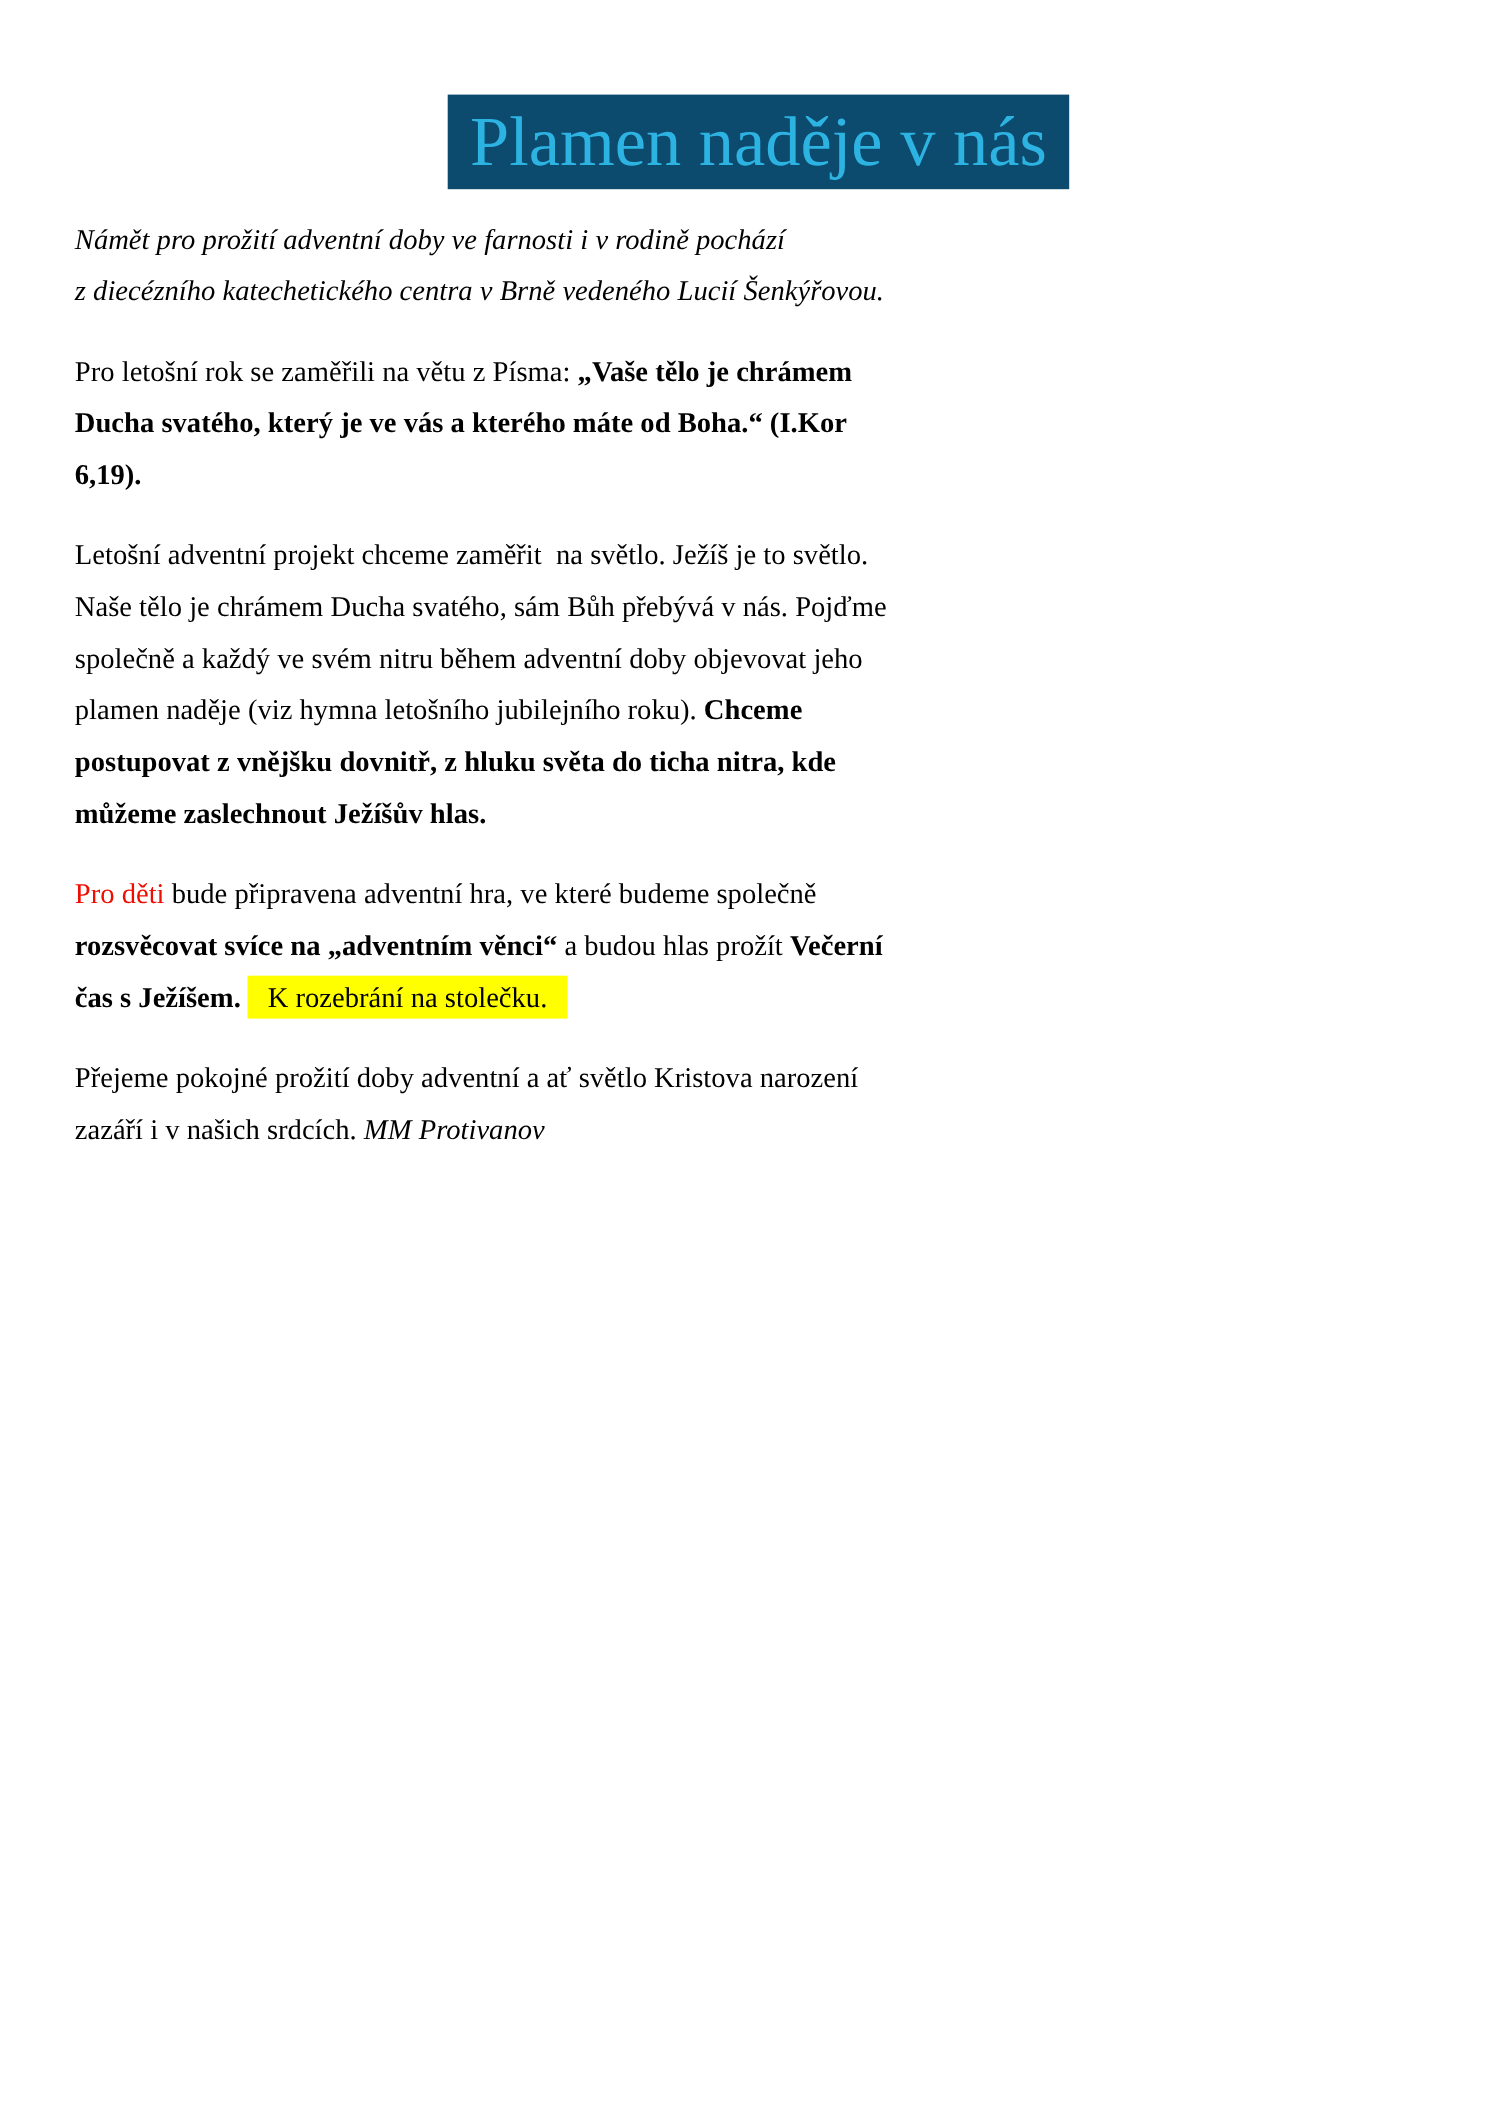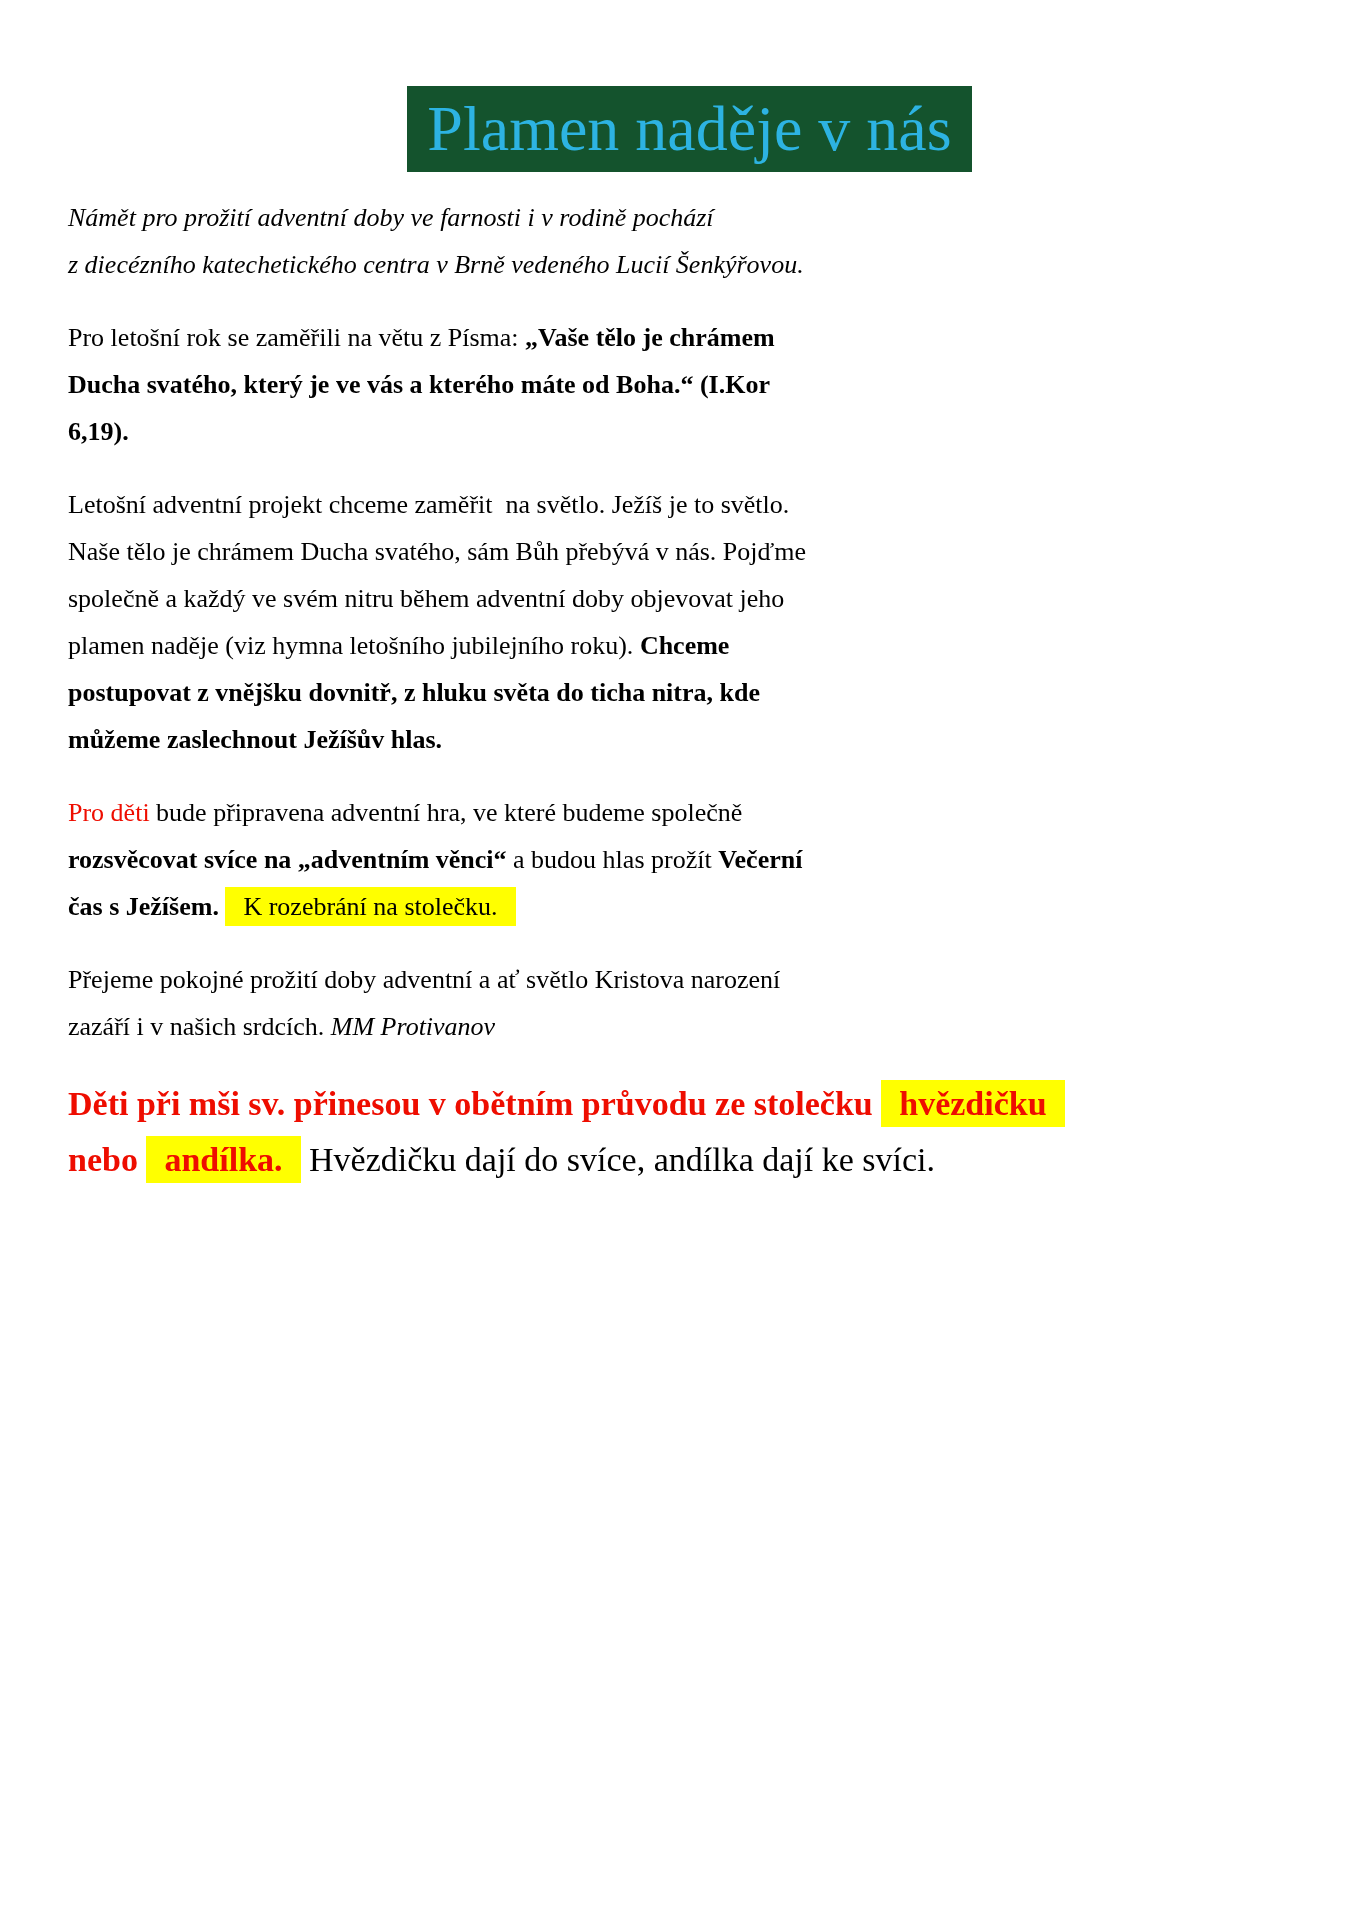--- a/index.html
+++ b/index.html
@@ -19,21 +19,21 @@
   }
   .content {
     padding: 86px 46px 0 68px;
   }
   .title-line {
     text-align: center;
     margin: 0 0 22px 0;
   }
   .title {
     display: inline-block;
-    background: #14532d;
+    background: #0c4a6e;
     color: #2db3e2;
     font-size: 64px;
     line-height: 86px;
     padding: 0 20px;
     white-space: nowrap;
   }
   .para {
     font-size: 26px;
     line-height: 47px;
     margin: 0 0 26px 0;
@@ -83,17 +83,15 @@
 Naše tělo je chrámem Ducha svatého, sám Bůh přebývá v nás. Pojďme
 společně a každý ve svém nitru během adventní doby objevovat jeho
 plamen naděje (viz hymna letošního jubilejního roku). </span><span class="b">Chceme
 postupovat z vnějšku dovnitř, z hluku světa do ticha nitra, kde
 můžeme zaslechnout Ježíšův hlas.</span></p>
         <p class="para"><span class="red">Pro děti</span><span> bude připravena adventní hra, ve které budeme společně
 </span><span class="b u">rozsvěcovat svíce na „adventním věnci“</span><span> a budou hlas prožít </span><span class="b u">Večerní
 čas s Ježíšem.</span><span> </span><span class="hl">K rozebrání na stolečku.</span></p>
         <p class="para"><span>Přejeme pokojné prožití doby adventní a ať světlo Kristova narození
 zazáří i v našich srdcích. </span><span class="i">MM Protivanov</span></p>
-        <p class="para mass-note"><span class="b red u">Děti</span><span class="b red"> při mši sv. přinesou v obětním průvodu </span><span class="b red u">ze stolečku</span><span class="b red"> </span><span class="b red hl">hvězdičku</span><span class="b red">
-nebo </span><span class="b red hl">andílka.</span><span class="b"> </span><span>Hvězdičku dají do svíce, andílka dají ke svíci.</span></p>
       </div>
   </div>
 </div>
 
 </body></html>

